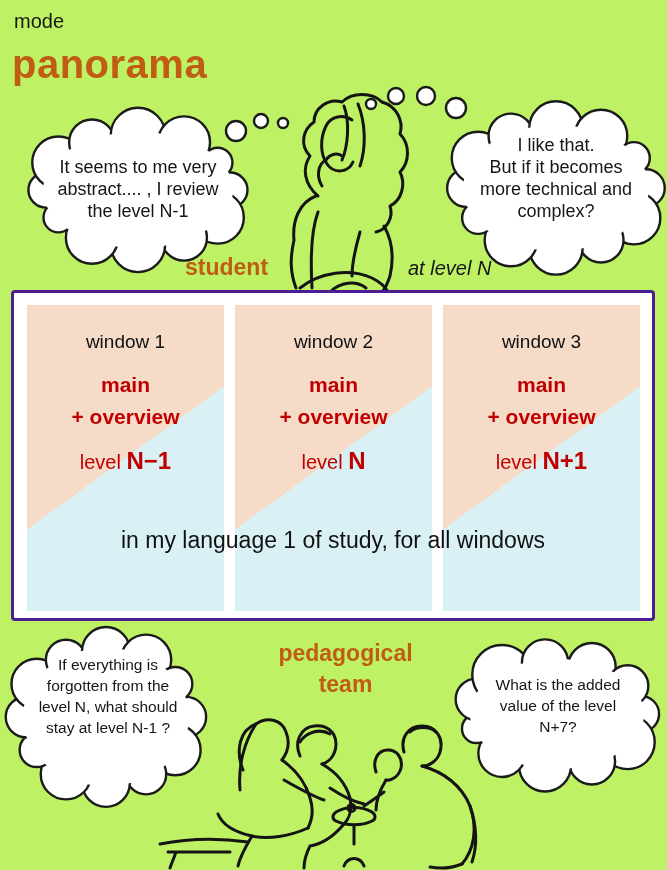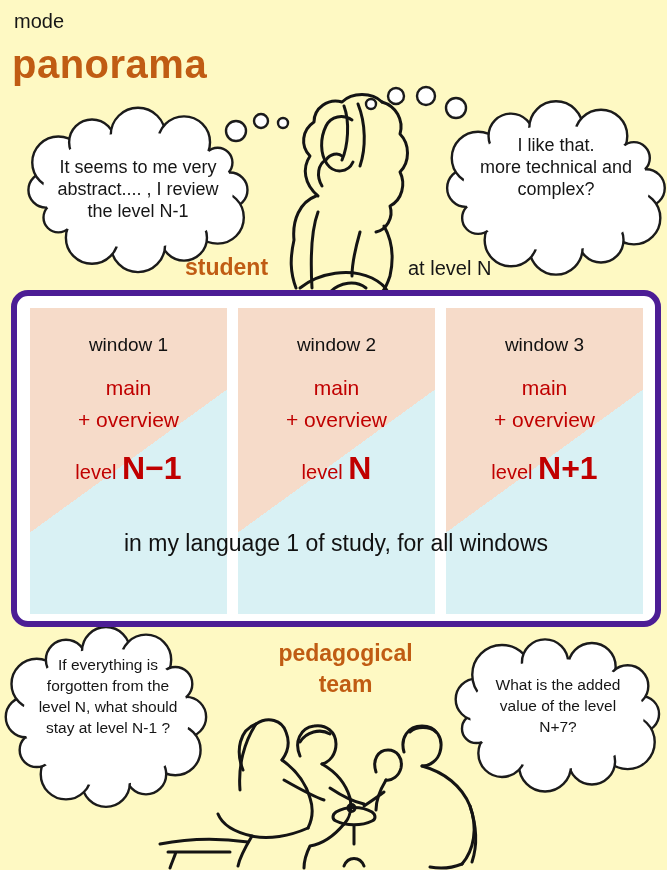--- a/index.html
+++ b/index.html
@@ -1,50 +1,50 @@
 <!DOCTYPE html>
 <html><head>
 <meta charset="utf-8">
 <style>
   html,body{margin:0;padding:0;background:#fff;}
   #canvas{
-    position:relative;width:667px;height:870px;background:#fef9c3;overflow:hidden;
+    position:relative;width:667px;height:870px;background:#bef264;overflow:hidden;
     font-family:"Liberation Sans",sans-serif;color:#161616;
   }
   #artwork{position:absolute;left:0;top:0;z-index:1;}
 
   .mode-label{position:absolute;left:14px;top:10px;font-size:20px;z-index:3;}
   .mode-name{position:absolute;left:12px;top:42px;font-size:40px;font-weight:bold;
     color:#c05c13;letter-spacing:0.5px;z-index:3;}
 
   .bubble-text{position:absolute;z-index:3;text-align:center;line-height:22px;font-size:18px;}
   .bubble-text .line{white-space:nowrap;}
   .bt-tl{left:38px;top:156px;width:200px;}
   .bt-tr{left:450px;top:134px;width:212px;}
   .bt-bl{left:18px;top:654px;width:180px;font-size:15.5px;line-height:21px;}
   .bt-br{left:460px;top:674px;width:196px;font-size:15.5px;line-height:21px;}
 
   .actor-label{position:absolute;z-index:3;font-weight:bold;color:#c05c13;font-size:23px;}
   .student-label{left:185px;top:254px;}
-  .at-level{position:absolute;left:408px;top:257px;font-size:20px;z-index:3;}
+  .at-level{position:absolute;left:408px;top:257px;font-size:20px;z-index:3;font-style:italic;}
 
   .panel{
     position:absolute;left:11px;top:290px;width:638px;height:325px;
-    background:#fff;border:6px solid #4c1d95;border-radius:17px;z-index:2;
+    background:#fff;border:3px solid #4c1d95;border-radius:4px;z-index:2;
   }
   .win-col{
     position:absolute;top:12px;width:197px;height:306px;
     background:linear-gradient(144deg,#f6dbc9 50%,#d9f1f4 50%);
     text-align:center;
   }
   .wc-1{left:13px;} .wc-2{left:221px;} .wc-3{left:429px;}
   .win-title{margin-top:26px;font-size:19px;color:#111;}
-  .win-emph{margin-top:16px;font-size:21px;font-weight:normal;color:#c00000;line-height:32px;}
+  .win-emph{margin-top:16px;font-size:21px;font-weight:bold;color:#c00000;line-height:32px;}
   .win-level{margin-top:14px;font-size:20px;color:#c00000;}
-  .win-level b{font-size:32px;}
+  .win-level b{font-size:24px;}
   .panel-caption{
     position:absolute;left:0;top:234px;width:100%;text-align:center;
     font-size:23px;color:#111;z-index:5;
   }
 
   .team-label{left:0;top:638px;width:667px;text-align:center;line-height:31px;}
 </style>
 </head>
 <body>
 
@@ -169,20 +169,21 @@
   <div class="mode-label">mode</div>
   <div class="mode-name">panorama</div>
 
   <div class="bubble-text bt-tl">
     <div class="line">It seems to me very</div>
     <div class="line">abstract.... , I review</div>
     <div class="line">the level N-1</div>
   </div>
   <div class="bubble-text bt-tr">
     <div class="line">I like that.</div>
+    <div class="line">But if it becomes</div>
     <div class="line">more technical  and</div>
     <div class="line">complex?</div>
   </div>
 
   <div class="actor-label student-label">student</div>
   <div class="at-level">at level N</div>
 
   <div class="panel">
     <div class="win-col wc-1">
       <div class="win-title">window 1</div>

